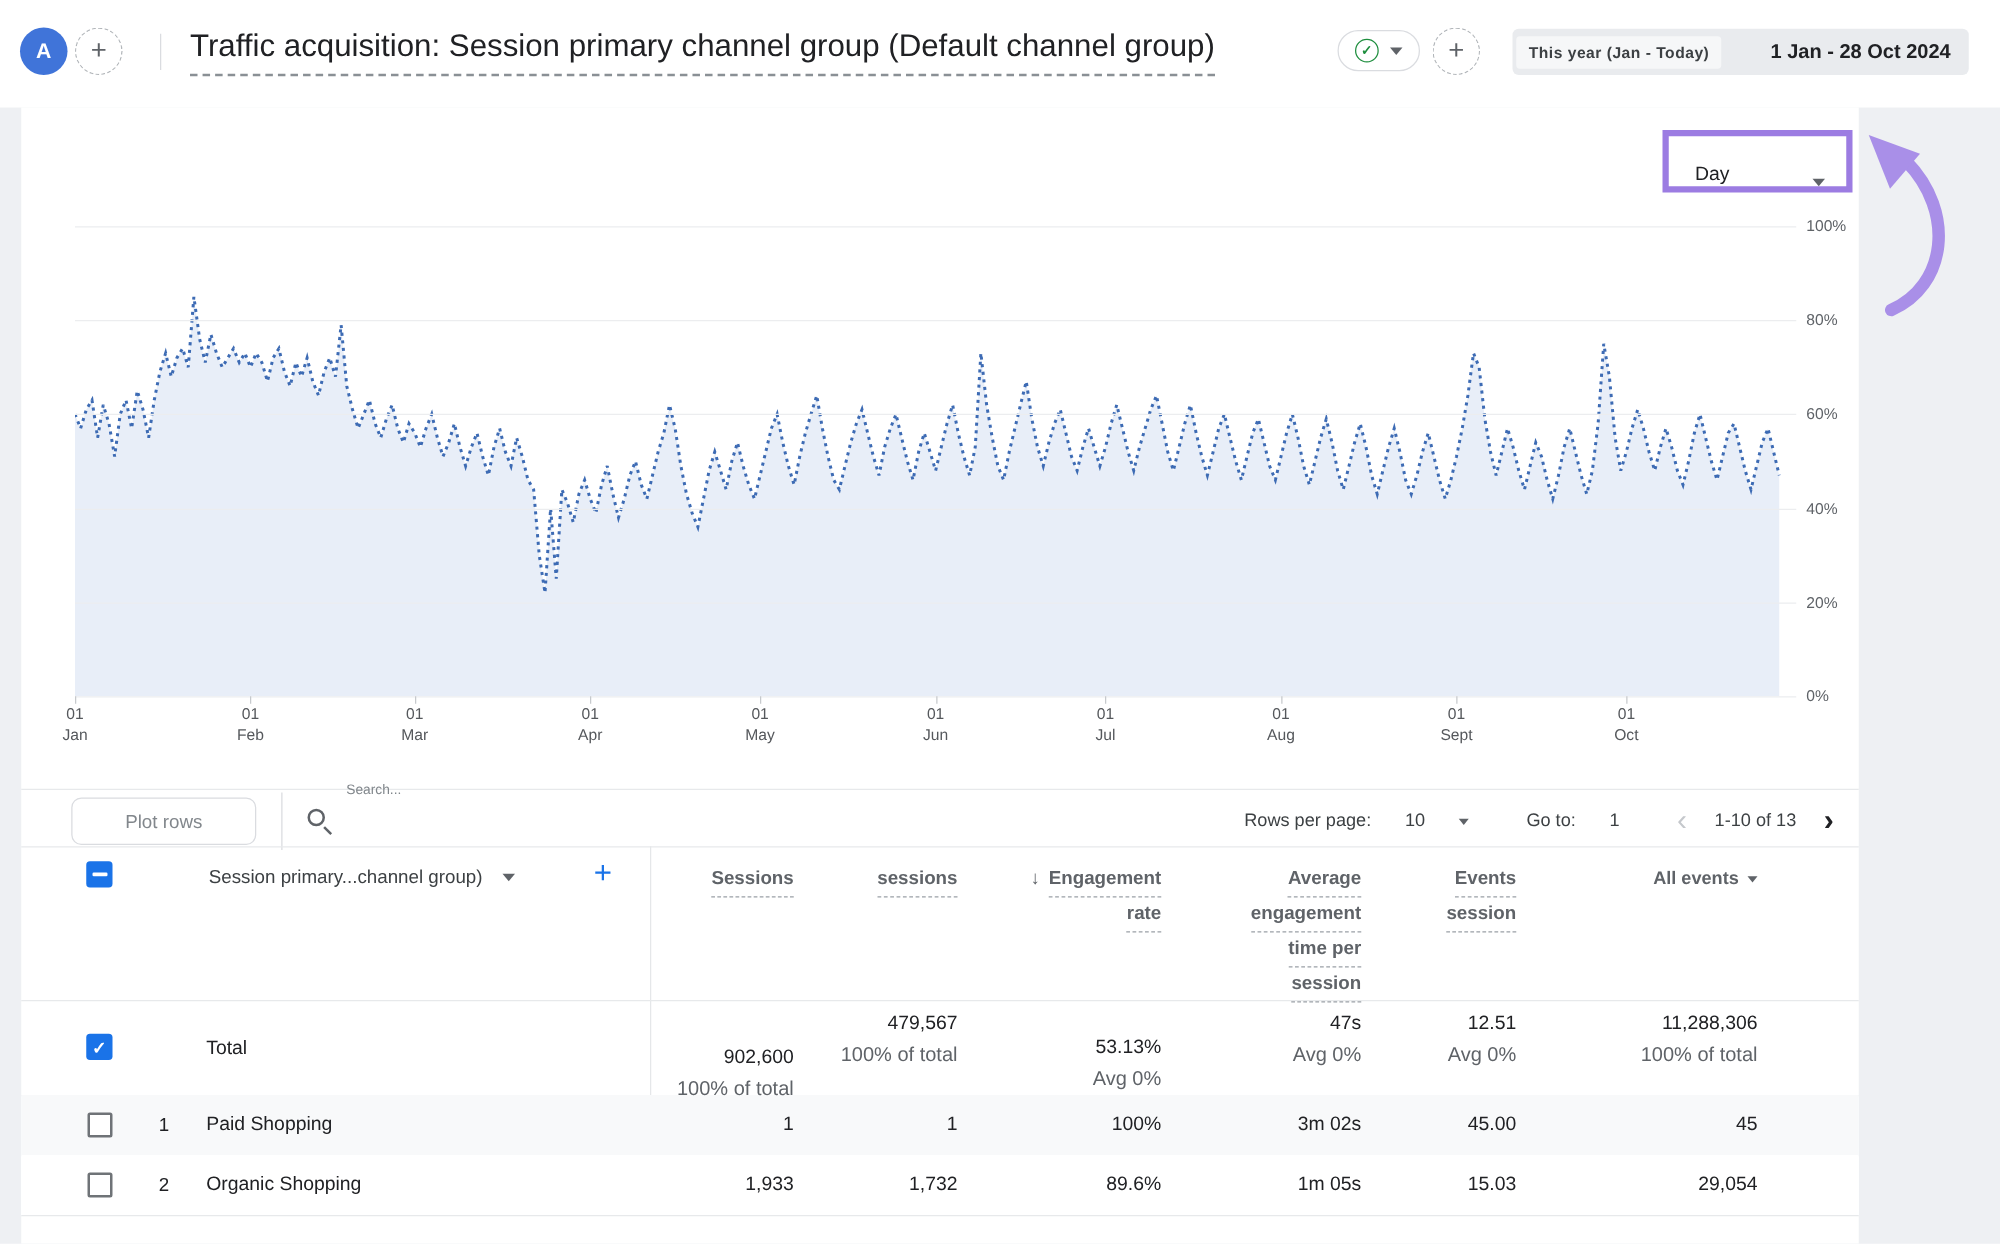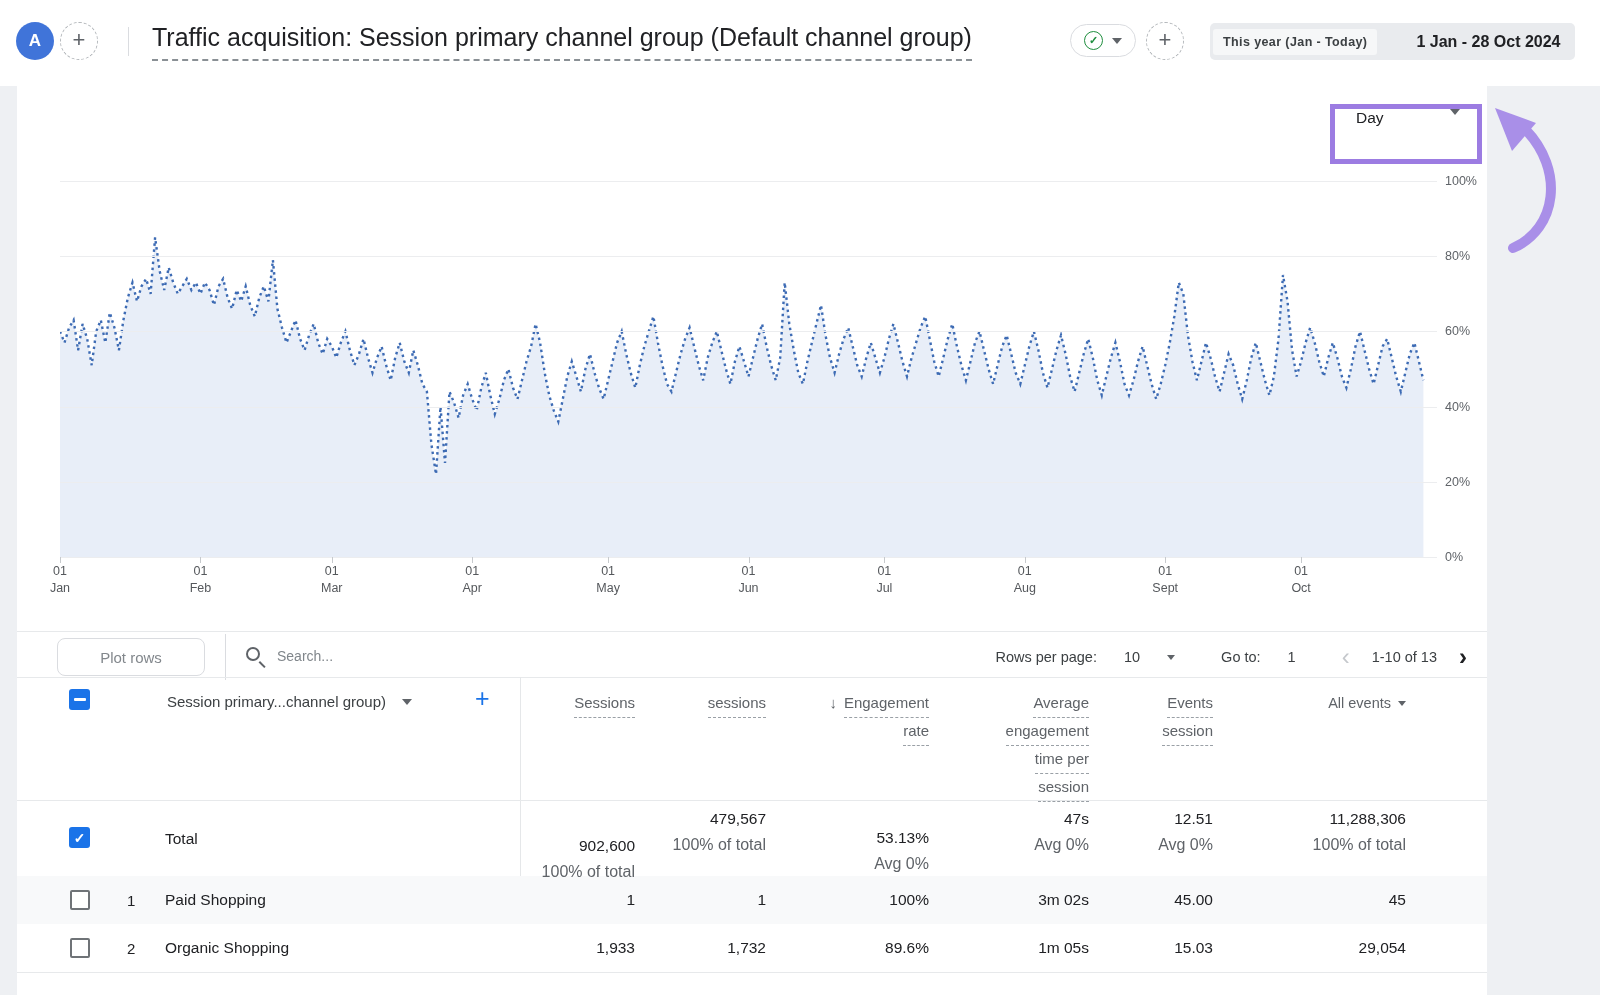--- a/index.html
+++ b/index.html
@@ -29,43 +29,43 @@
   .caret-sm { border-left-width:4.5px; border-right-width:4.5px; border-top-width:5px; }
   .date-control { position:absolute; left:1210px; top:23px; height:37px; background:#e9ebee; border-radius:5px;
                   display:flex; align-items:center; }
   .date-label { background:#f6f7f8; margin:3px; border-radius:3px; padding:6px 10px; font-size:12.5px;
                 font-weight:700; color:#3c4043; letter-spacing:.4px; white-space:nowrap; }
   .date-value { padding:0 14px 0 8px; font-size:16px; font-weight:700; color:#202124; white-space:nowrap;margin-left:28px; }
 
   
   .card { position:absolute; left:17px; top:86px; width:1470px; height:909px; background:#fff; }
   .chart-title { position:absolute; left:40px; top:36px; font-size:15.5px; color:#1f1f1f; }
-  .day-box { position:absolute; left:1313px; top:18px; width:152px; height:60px; background:#fff;
-             border:5px solid #9c7ce2; display:flex; align-items:flex-start; justify-content:space-between;
+  .day-box { position:absolute; left:1313px; top:18px; width:152px; height:50px; background:#fff;
+             border:5px solid #9c7ce2; display:flex; align-items:flex-end; justify-content:space-between;
              padding:0 17px 0 21px; cursor:pointer; }
   .day-text { font-size:15.5px; color:#202124; }
 
   .gridline { position:absolute; left:43px; width:1377px; height:1px; background:#ecedef; }
   .ylabel { position:absolute; left:1428px; width:50px; font-size:12.5px; color:#5f6368; }
   #chart-svg { position:absolute; left:43px; top:95px; }
   .xtick { position:absolute; width:1px; height:6px; background:#c7cacd; top:471px; }
   .xlab { position:absolute; top:477px; width:64px; margin-left:-32px; text-align:center;
           font-size:12.5px; color:#55585c; line-height:17px; }
 
   .hdiv { position:absolute; left:0; width:1470px; height:1px; background:#e7e9eb; }
   .plot-rows-btn { position:absolute; left:40px; top:552px; width:148px; height:38px; background:#fff;
                    border:1px solid #dadce0; border-radius:8px; color:#82878c; font-size:15px;
                    display:flex; align-items:center; justify-content:center; cursor:default; }
   .ctrl-vdiv { position:absolute; left:208px; top:548px; width:1px; height:46px; background:#dadce0; }
   .search-icon { position:absolute; left:229px; top:561px; width:14px; height:14px;
                  border:2px solid #5f6368; border-radius:50%; }
   .search-icon::after { content:""; position:absolute; left:12px; top:12px; width:8px; height:2px;
                         background:#5f6368; transform:rotate(45deg); transform-origin:0 0; }
-  .search-input { position:absolute; left:260px; top:558px; width:320px; height:24px; border:none; outline:none;
-                  font-family:"Liberation Sans",sans-serif; font-size:14px; color:#737373; background:transparent; }
+  .search-input { position:absolute; left:260px; top:534px; width:320px; height:24px; border:none; outline:none;
+                  font-family:"Liberation Sans",sans-serif; font-size:11px; color:#737373; background:transparent; }
   .search-input::placeholder { color:#80868b; }
   .controls-right { position:absolute; right:20px; top:552px; height:38px; display:flex; align-items:center;
                     font-size:14.5px; color:#3c4043; }
   .cr-gap-lg { margin-left:46px; } .cr-gap-md { margin-left:27px; } .cr-gap-sm { margin-left:22px; }
   .chev { font-size:24px; line-height:24px; cursor:pointer; }
   .chev-left { color:#c5c8cc; } .chev-right { color:#202124; font-weight:700; }
 
   .col-divider { position:absolute; left:503px; top:591px; width:1px; height:295px; background:#e5e7e9; }
 
   
@@ -73,21 +73,21 @@
   .cb-blue .bar { position:absolute; left:4.5px; top:9px; width:12px; height:2.6px; background:#fff; border-radius:1px; }
   .cb-blue.checked::before { content:"✓"; position:absolute; left:0; top:0; width:21px; height:21px;
                              color:#fff; font-size:14px; font-weight:700; display:flex; align-items:center; justify-content:center; }
   .cb-empty { position:absolute; width:20px; height:20px; border:2px solid #6f7377; border-radius:2px; background:#fff; cursor:pointer; }
 
   .dim-header { position:absolute; left:150px; top:607px; font-size:15px; color:#3c4043; display:flex; align-items:center; }
   .dim-header .caret { margin-left:16px; }
   .plus-blue { position:absolute; left:458px; top:598px; color:#1a73e8; font-size:25px; font-weight:400; cursor:pointer; }
   .plus-blue::before { content:"+"; }
 
-  .hcell { position:absolute; top:604px; width:230px; text-align:right; font-size:15px; color:#5f6368; cursor:pointer; }
+  .hcell { position:absolute; top:604px; width:230px; text-align:right; font-size:15px; color:#5f6368; cursor:pointer;font-weight:bold; }
   .hline { line-height:26px; }
   .hl-text { display:inline-block; border-bottom:1px dashed #9aa0a6; padding-bottom:1px; }
   .sort-arrow { margin-right:7px; color:#5f6368; }
   .hsub { margin-top:5px; font-size:14.5px; color:#5f6368; display:flex; align-items:center; justify-content:flex-end; gap:7px; }
 
   .tcell { position:absolute; top:724px; width:230px; text-align:right; }
   .tval { font-size:15.5px; color:#202124; }
   .tsub { margin-top:8px; font-size:16px; color:#5f6368; }
   .total-label { position:absolute; left:148px; top:744px; font-size:15.5px; color:#202124; }
 

